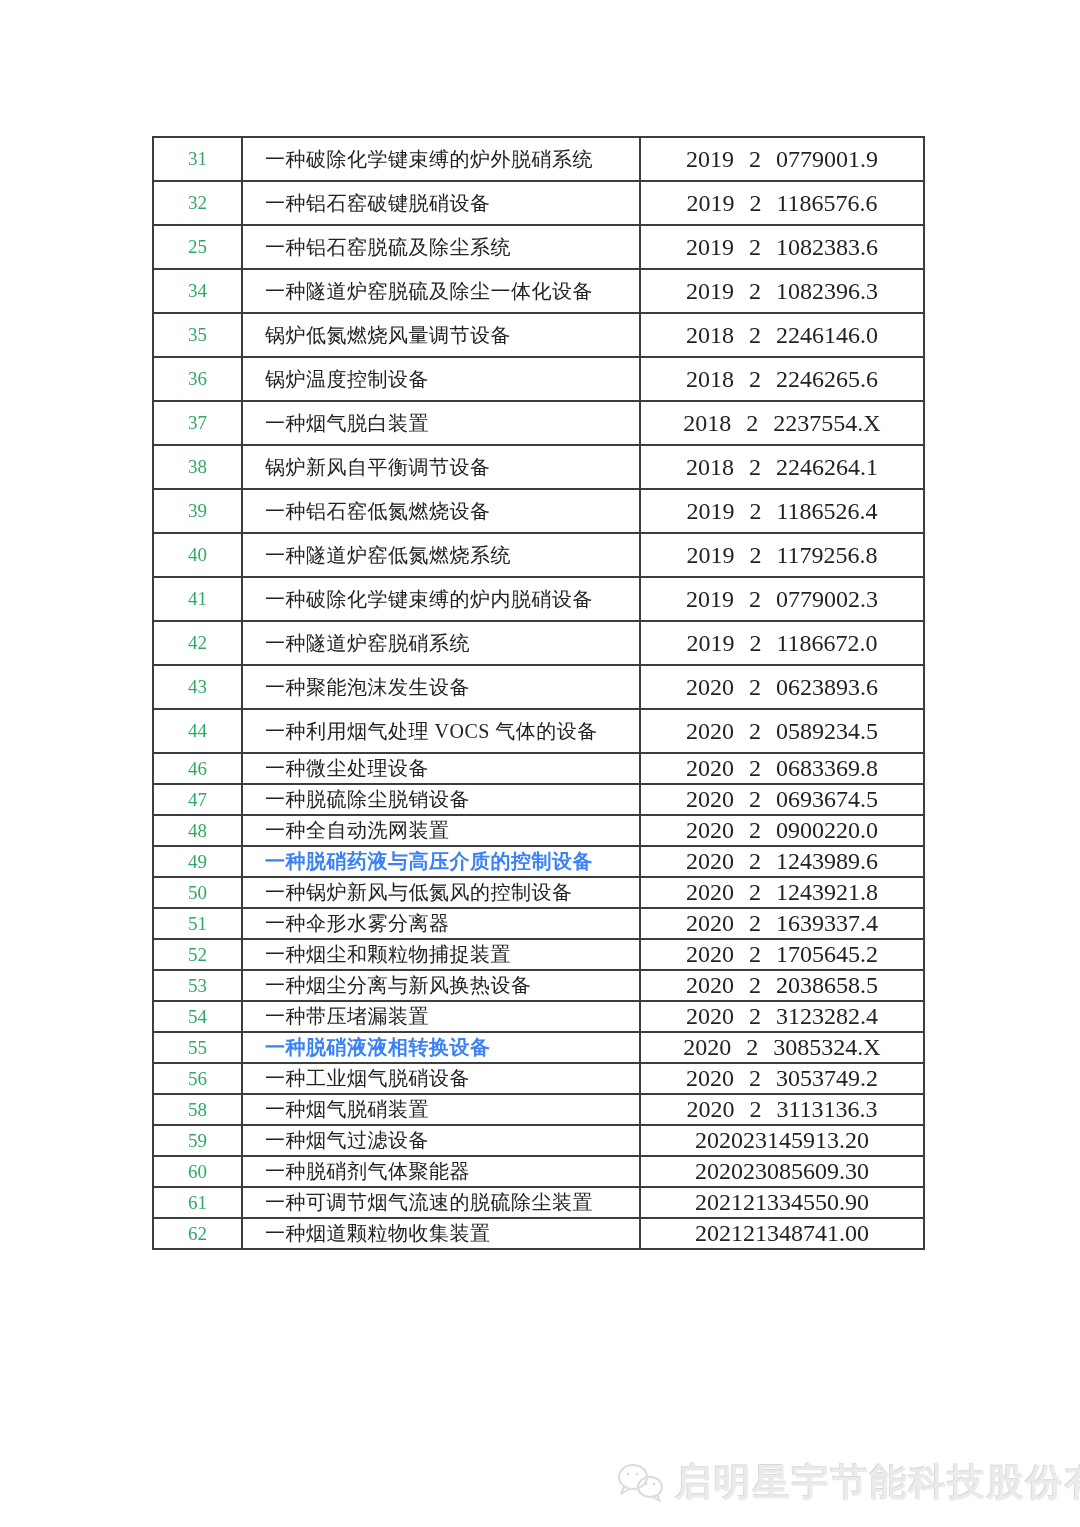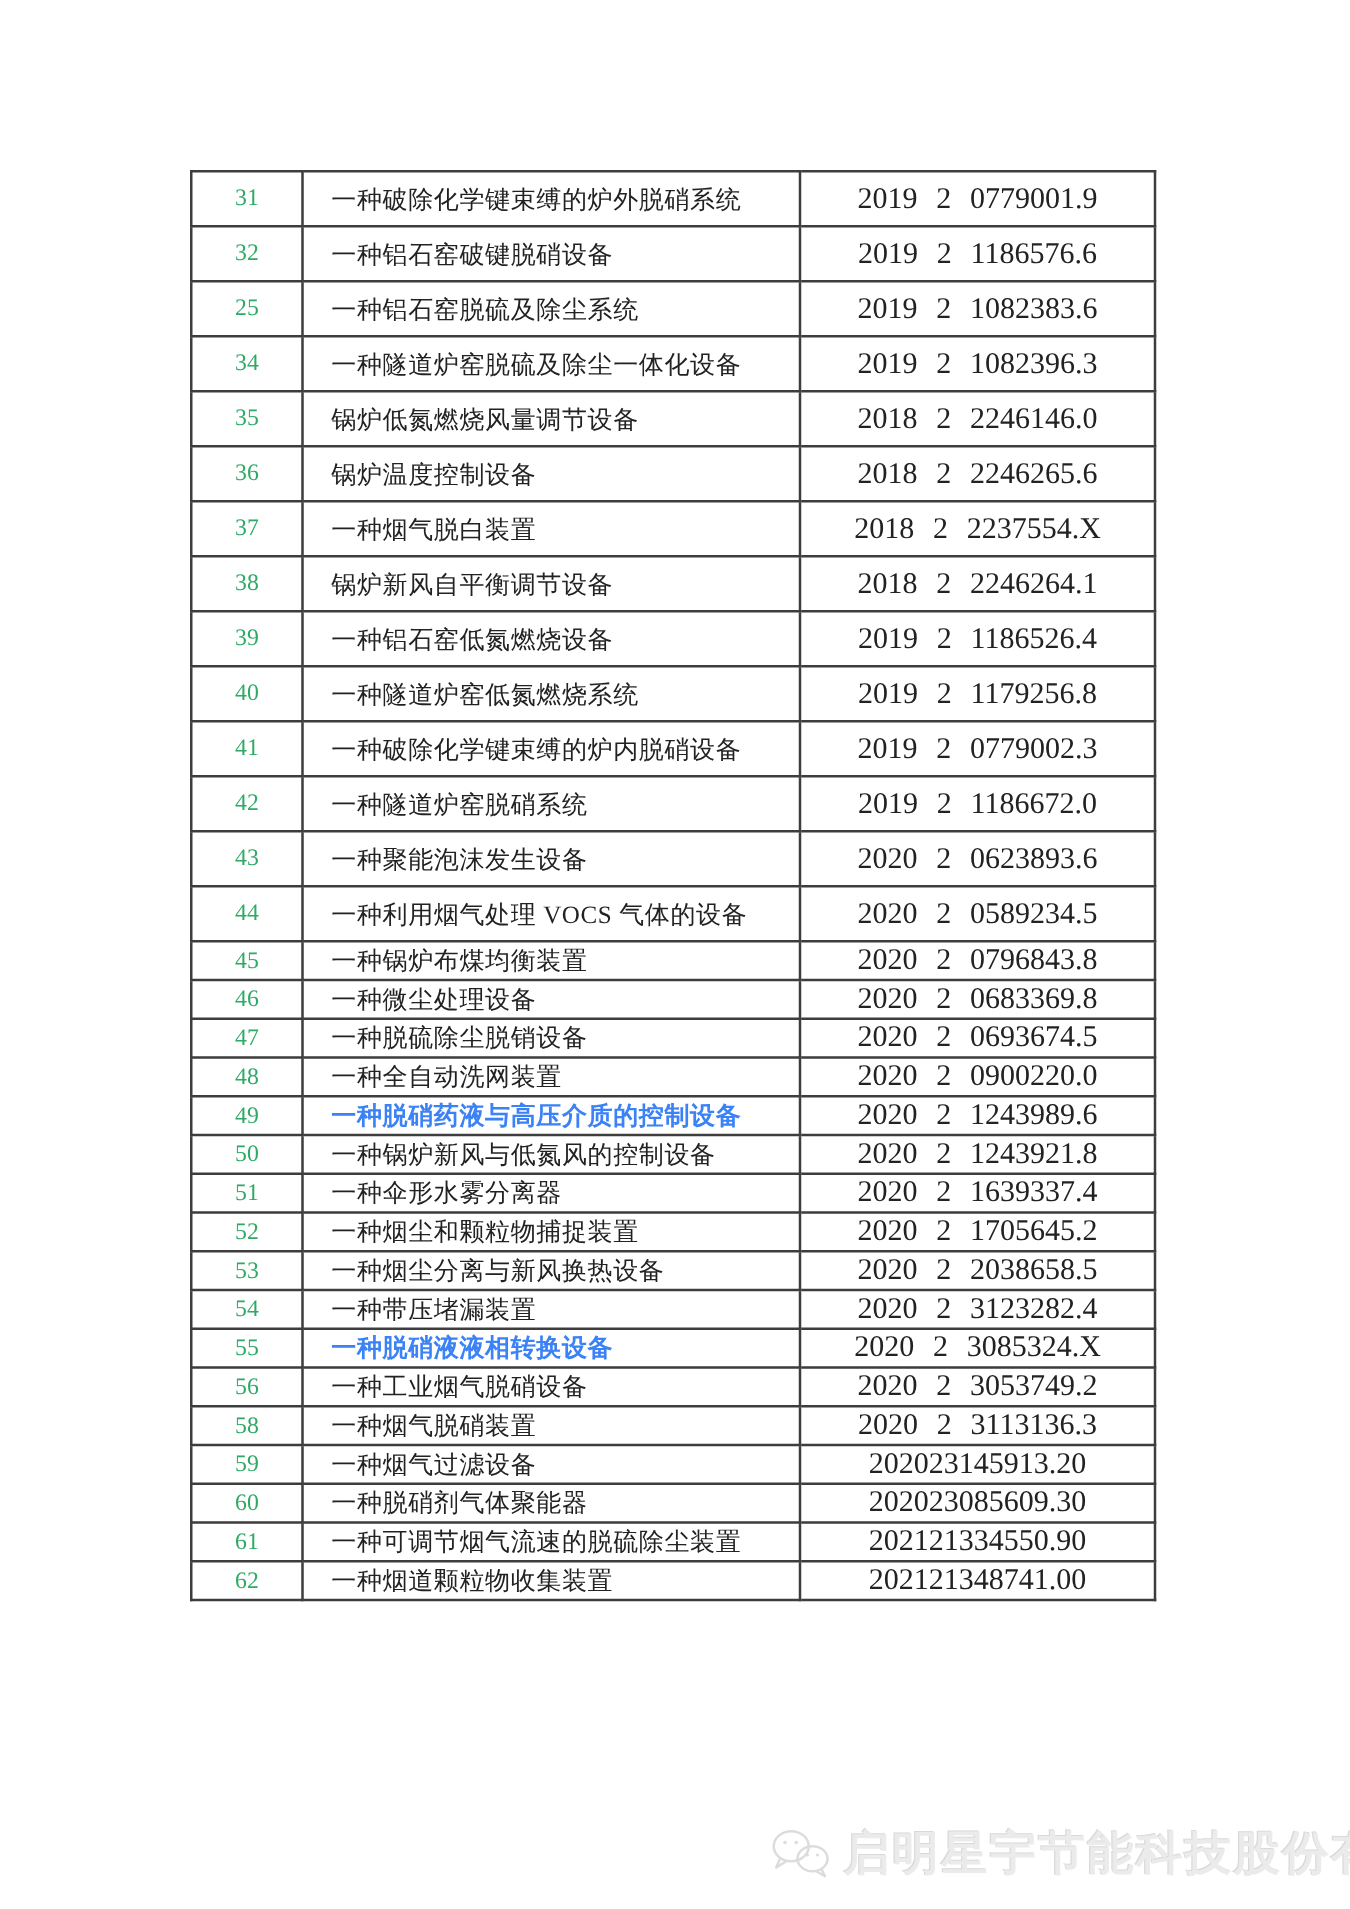--- a/index.html
+++ b/index.html
@@ -149,25 +149,20 @@
         </tr>
         <tr class="tall">
           <td class="c-no">43</td>
           <td class="c-name">一种聚能泡沫发生设备</td>
           <td class="c-pn">2020 2 0623893.6</td>
         </tr>
         <tr class="tall">
           <td class="c-no">44</td>
           <td class="c-name">一种利用烟气处理 VOCS 气体的设备</td>
           <td class="c-pn">2020 2 0589234.5</td>
-        </tr>
-        <tr class="short">
-          <td class="c-no">45</td>
-          <td class="c-name">一种锅炉布煤均衡装置</td>
-          <td class="c-pn">2020 2 0796843.8</td>
         </tr>
         <tr class="short">
           <td class="c-no">46</td>
           <td class="c-name">一种微尘处理设备</td>
           <td class="c-pn">2020 2 0683369.8</td>
         </tr>
         <tr class="short">
           <td class="c-no">47</td>
           <td class="c-name">一种脱硫除尘脱销设备</td>
           <td class="c-pn">2020 2 0693674.5</td>

